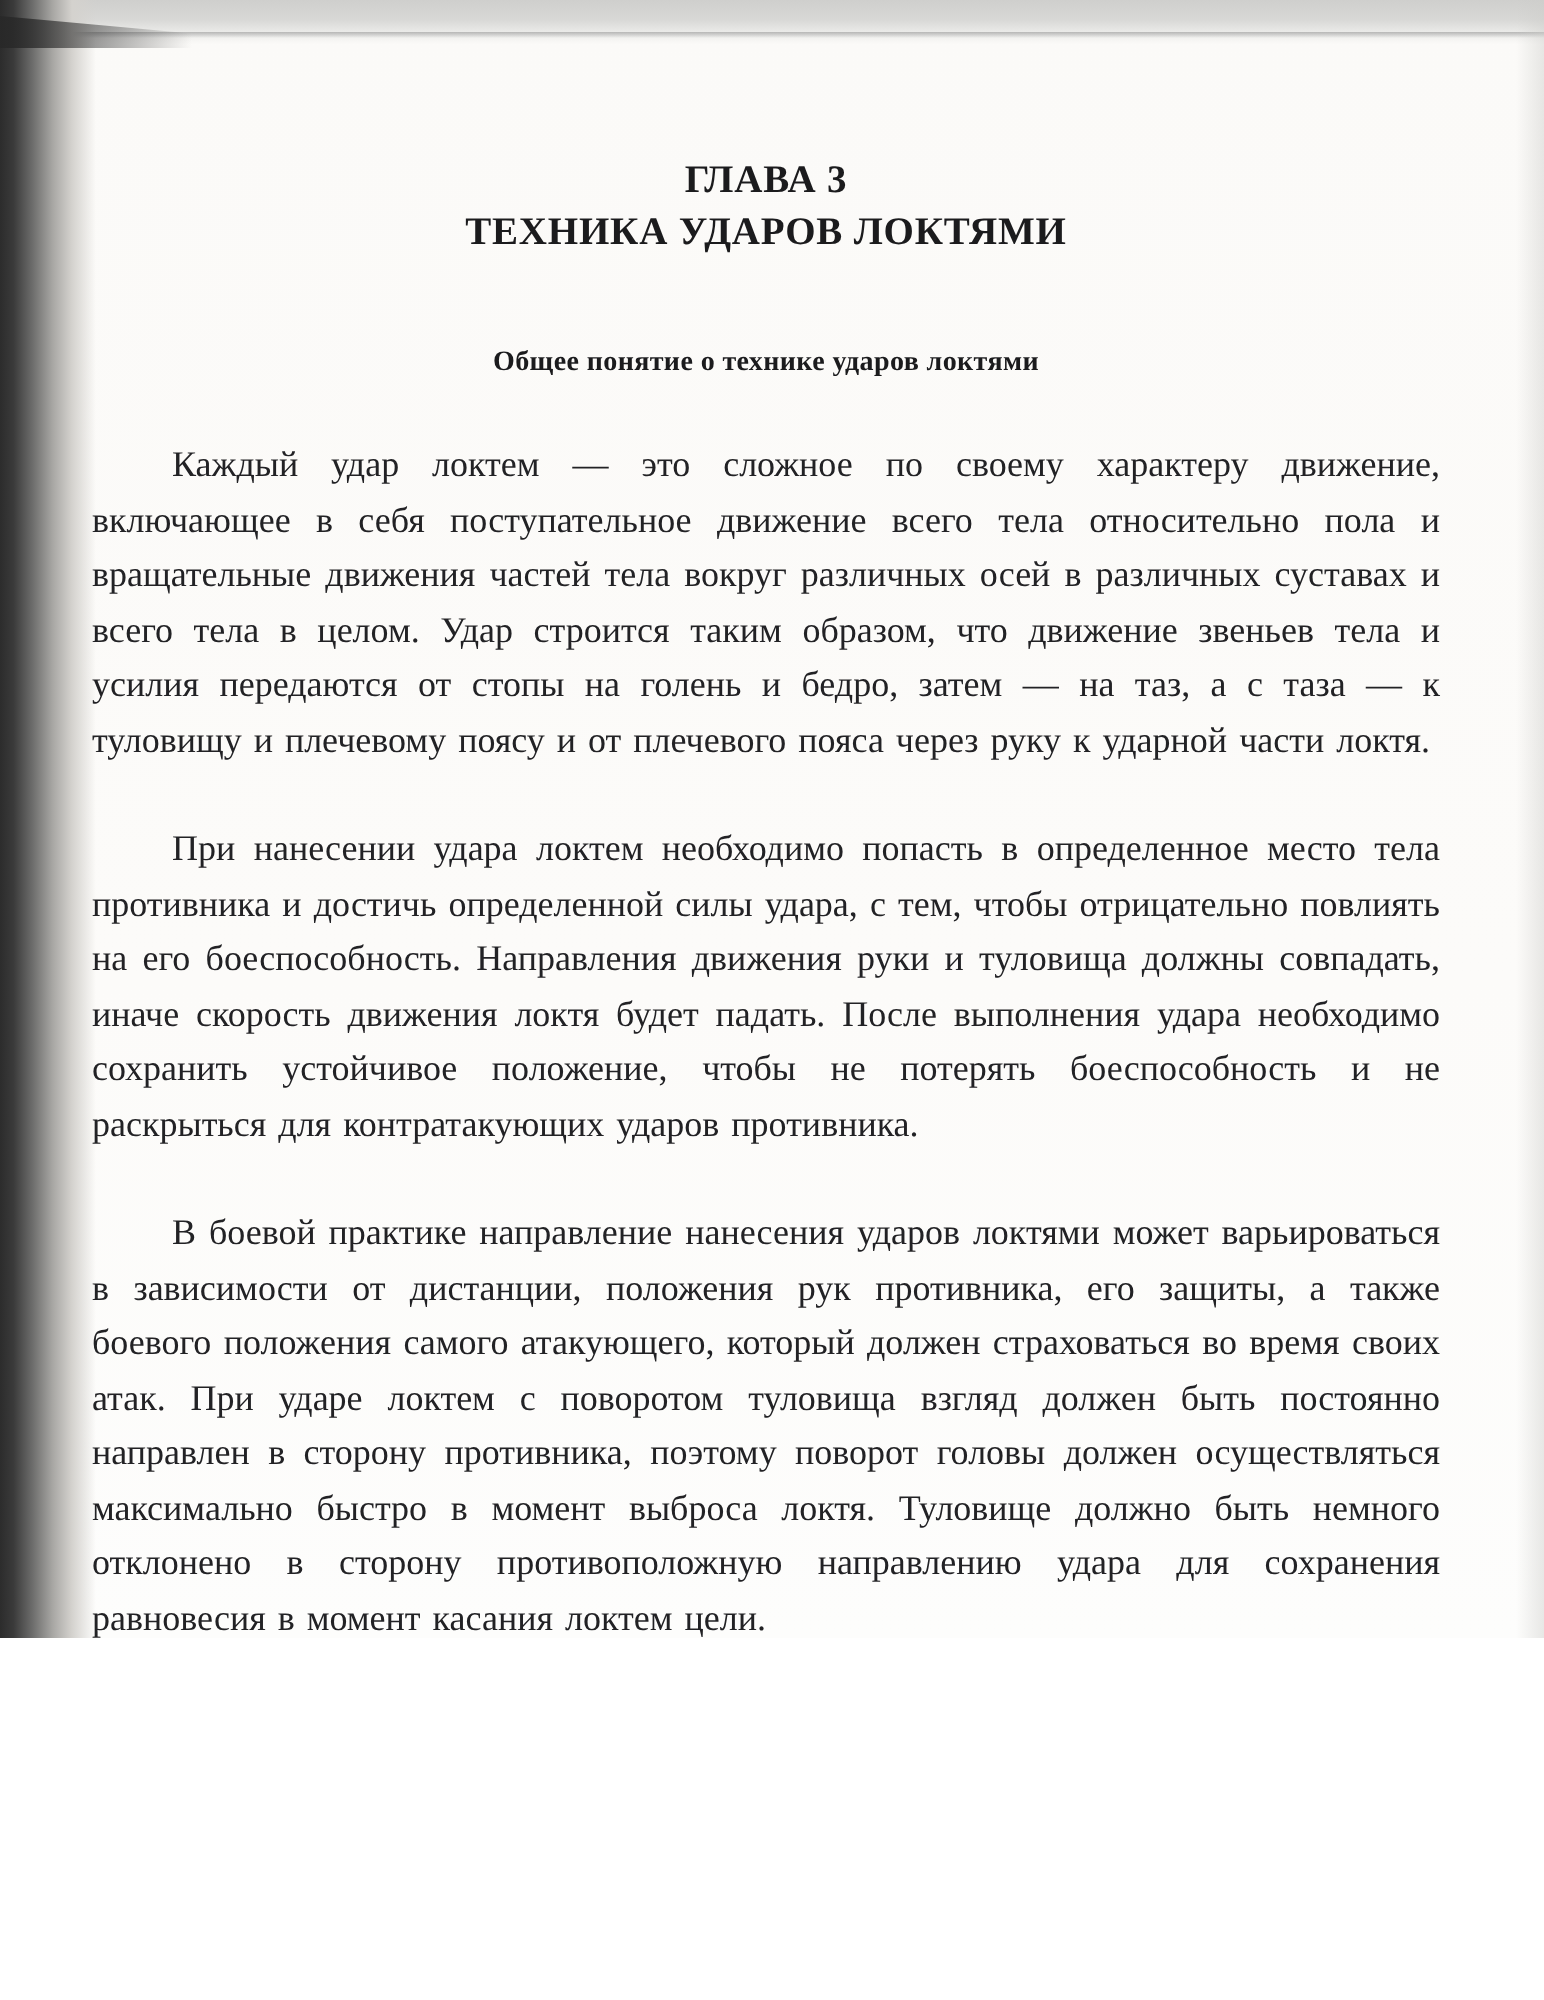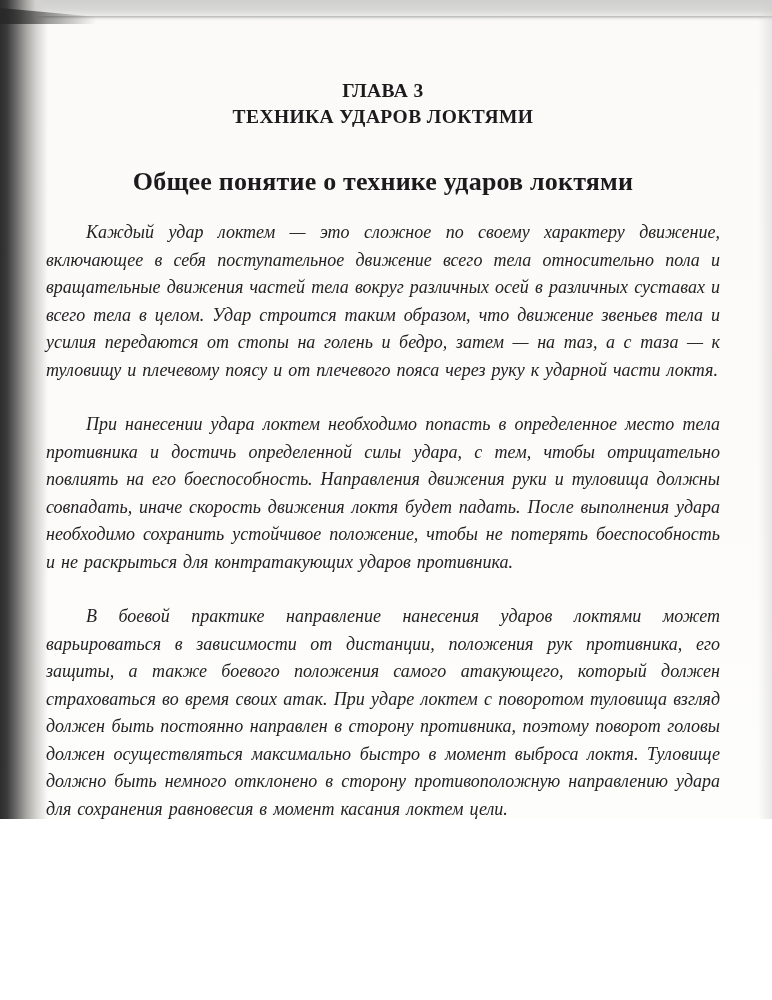--- a/index.html
+++ b/index.html
@@ -63,29 +63,28 @@
     text-align: center;
     font-weight: bold;
     font-size: 19.5px;
     line-height: 26px;
     letter-spacing: 0.4px;
     color: #1b1b1d;
   }
   .section-title {
     text-align: center;
     font-weight: bold;
-    font-size: 26px;
+    font-size: 14px;
     line-height: 26px;
     margin-top: 39px;
     letter-spacing: 0.2px;
     color: #1b1b1d;
   }
   .body-text {
     margin-top: 24px;
-    font-style: italic;
   }
   .body-text p {
     margin: 0 0 27px 0;
     text-align: justify;
     text-indent: 40px;
     font-size: 18px;
     line-height: 27.5px;
     word-spacing: 1.5px;
     color: #222225;
   }

